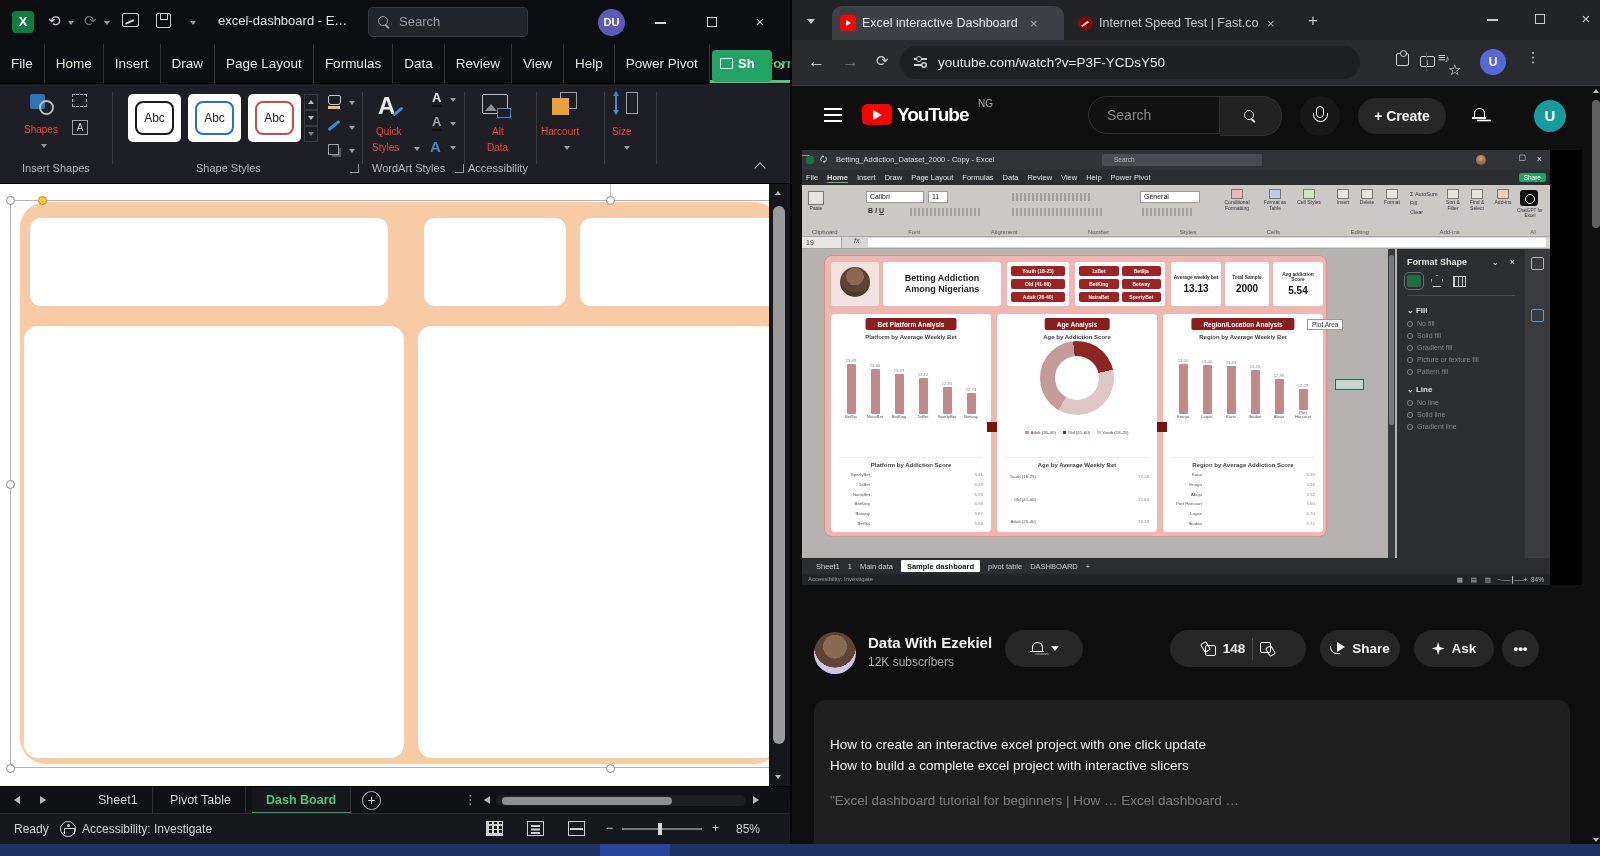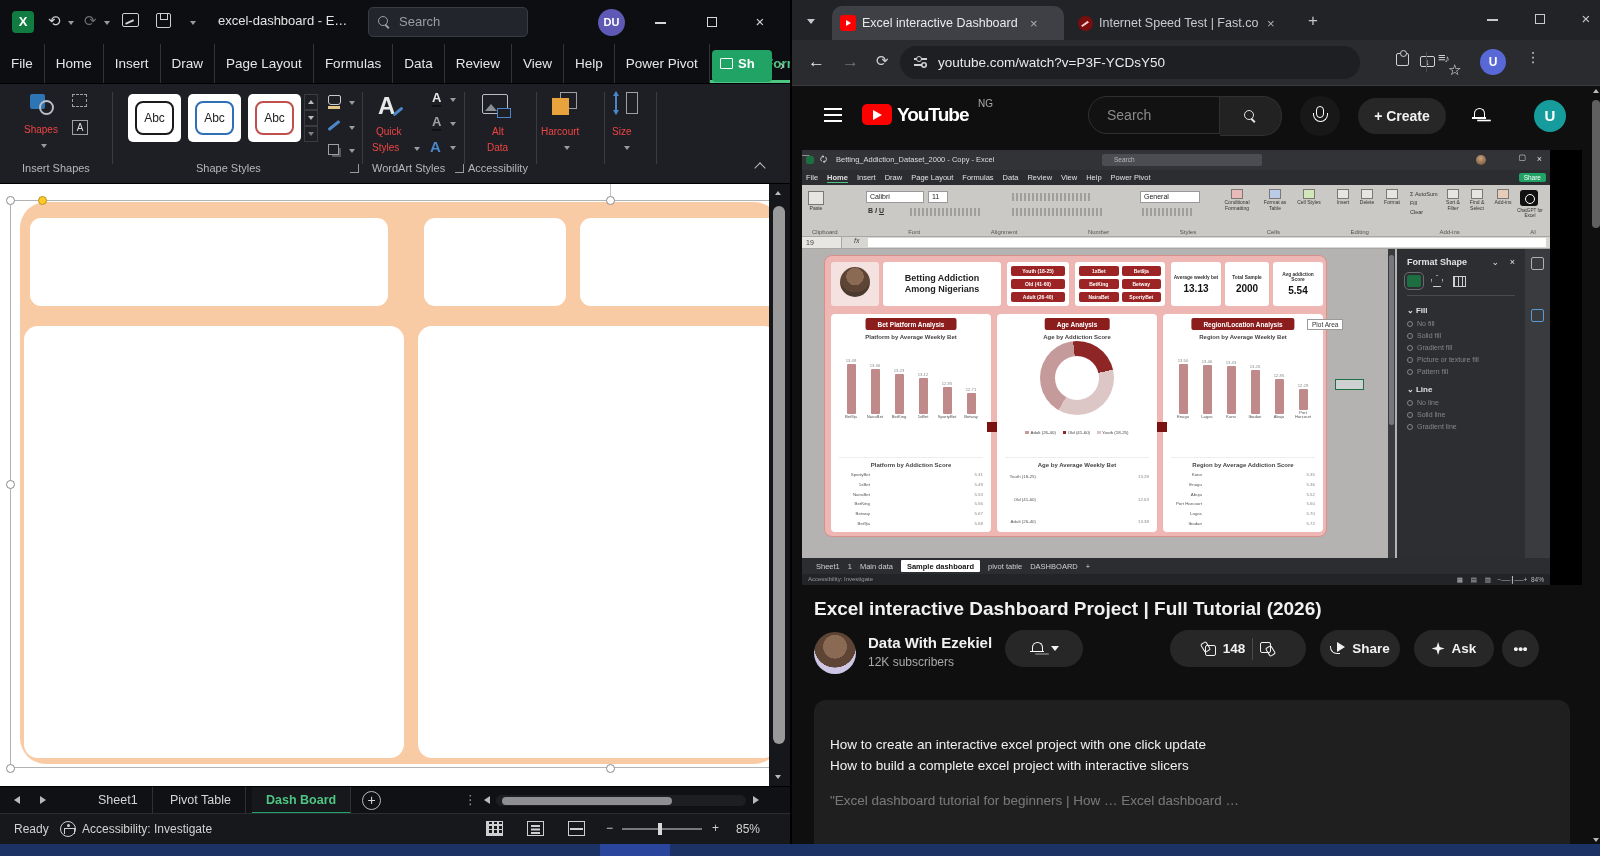--- a/index.html
+++ b/index.html
@@ -825,21 +825,20 @@
             <span>DASHBOARD</span>
           <span>+</span>
         </div>
         <div class="vx-status">
           <span>Accessibility: Investigate</span>
           <span class="vx-status-right"><span style="letter-spacing:3px">▦ ▤ ▥</span> &nbsp;−──┃──+&nbsp; <span>84%</span></span>
         </div>
       </div>
     </div>
 
-    <div class="yt-title">Excel interactive Dashboard Project | Full Tutorial (2026)</div>
     <div class="ch-avatar"></div>
     <div class="ch-name">Data With Ezekiel</div>
     <div class="ch-subs">12K subscribers</div>
     <div class="yt-pill" style="left:213px;width:78px">
         <span class="bell-ico"></span>
         <span class="caret" style="border-top-color:#f1f1f1"></span>
       </div>
     <div class="yt-pill" style="left:378px;width:136px">
       <span class="thumb-ico"></span>
       <span>148</span>

